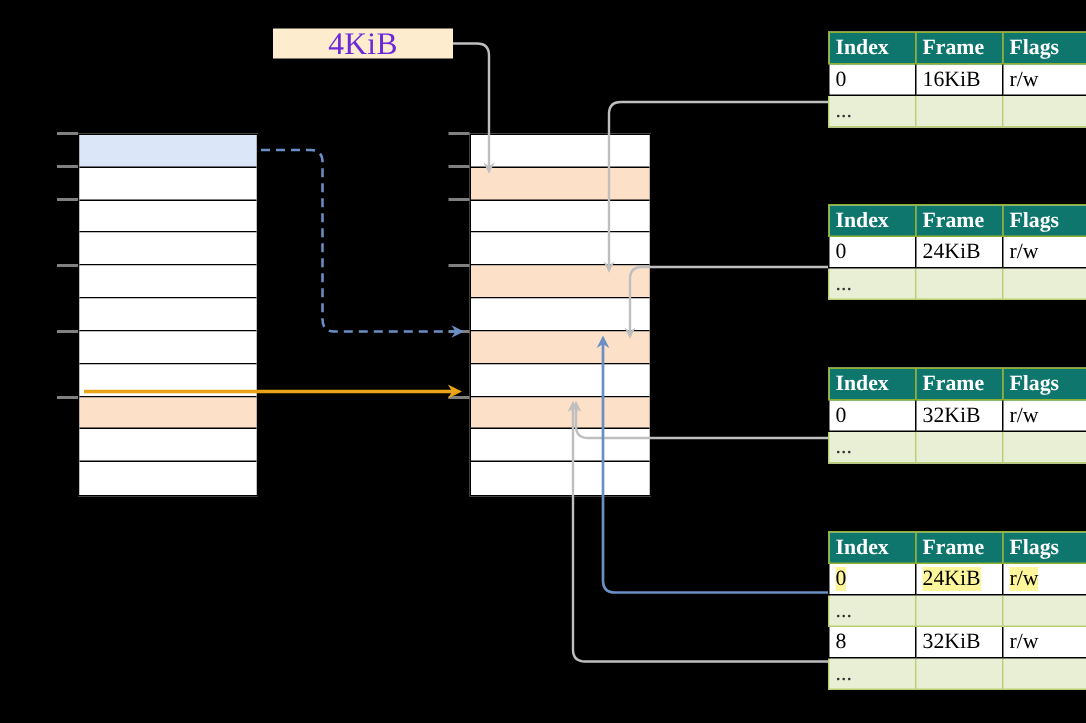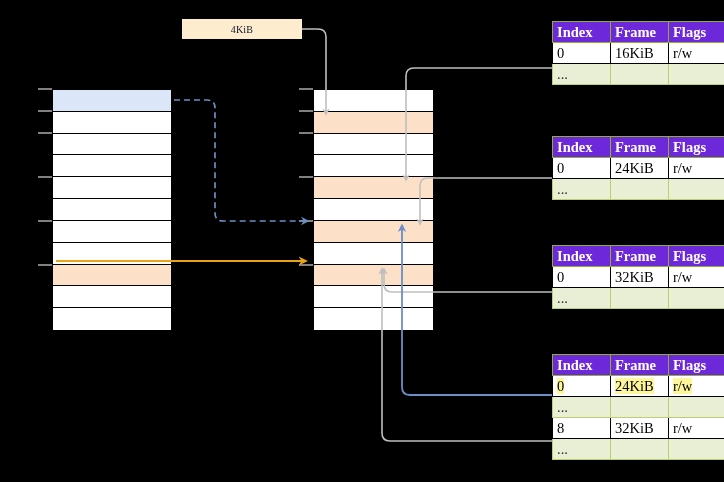--- a/index.html
+++ b/index.html
@@ -11,31 +11,31 @@
   .memcol{position:absolute;border:1.6px solid #000;box-sizing:border-box;background:#fff;}
   .memrow{box-sizing:border-box;border-bottom:1.6px solid #000;background:#ffffff;}
   .memrow:last-child{border-bottom:none;}
   .memrow.blue{background:#dbe7f8;}
   .memrow.peach{background:#fde0c8;}
 
   
   .tick{position:absolute;height:1.6px;width:14px;background:#808080;}
 
   
-  .sizebox{position:absolute;background:#fdeccd;color:#0f172a;
+  .sizebox{position:absolute;background:#fdeccd;color:#6d28d9;
            display:flex;align-items:center;justify-content:center;
-           font-size:10px;letter-spacing:.2px;}
+           font-size:21px;letter-spacing:.2px;}
 
   
   .ptable{position:absolute;border-collapse:collapse;table-layout:fixed;
           border:1.4px solid #8fb02e;background:#fff;}
   .ptable td,.ptable th{border:1.4px solid #000;padding:1px 4px;
           font-size:14.5px;height:21px;box-sizing:border-box;
           text-align:left;vertical-align:middle;color:#000;font-weight:normal;}
-  .ptable th{background:#6d28d9;color:#ffffff;font-weight:bold;
+  .ptable th{background:#0f766e;color:#ffffff;font-weight:bold;
           border:1.4px solid #8fb02e;}
   .ptable td.ell{background:#e9efd5;border-color:#b9cf72;color:#333;}
   .c-idx{width:58px;}
   .c-frm{width:58px;}
   .c-flg{width:66px;}
 
   svg.wires{position:absolute;left:0;top:0;width:724px;height:482px;
             overflow:visible;pointer-events:none;}
 </style>
 </head>

